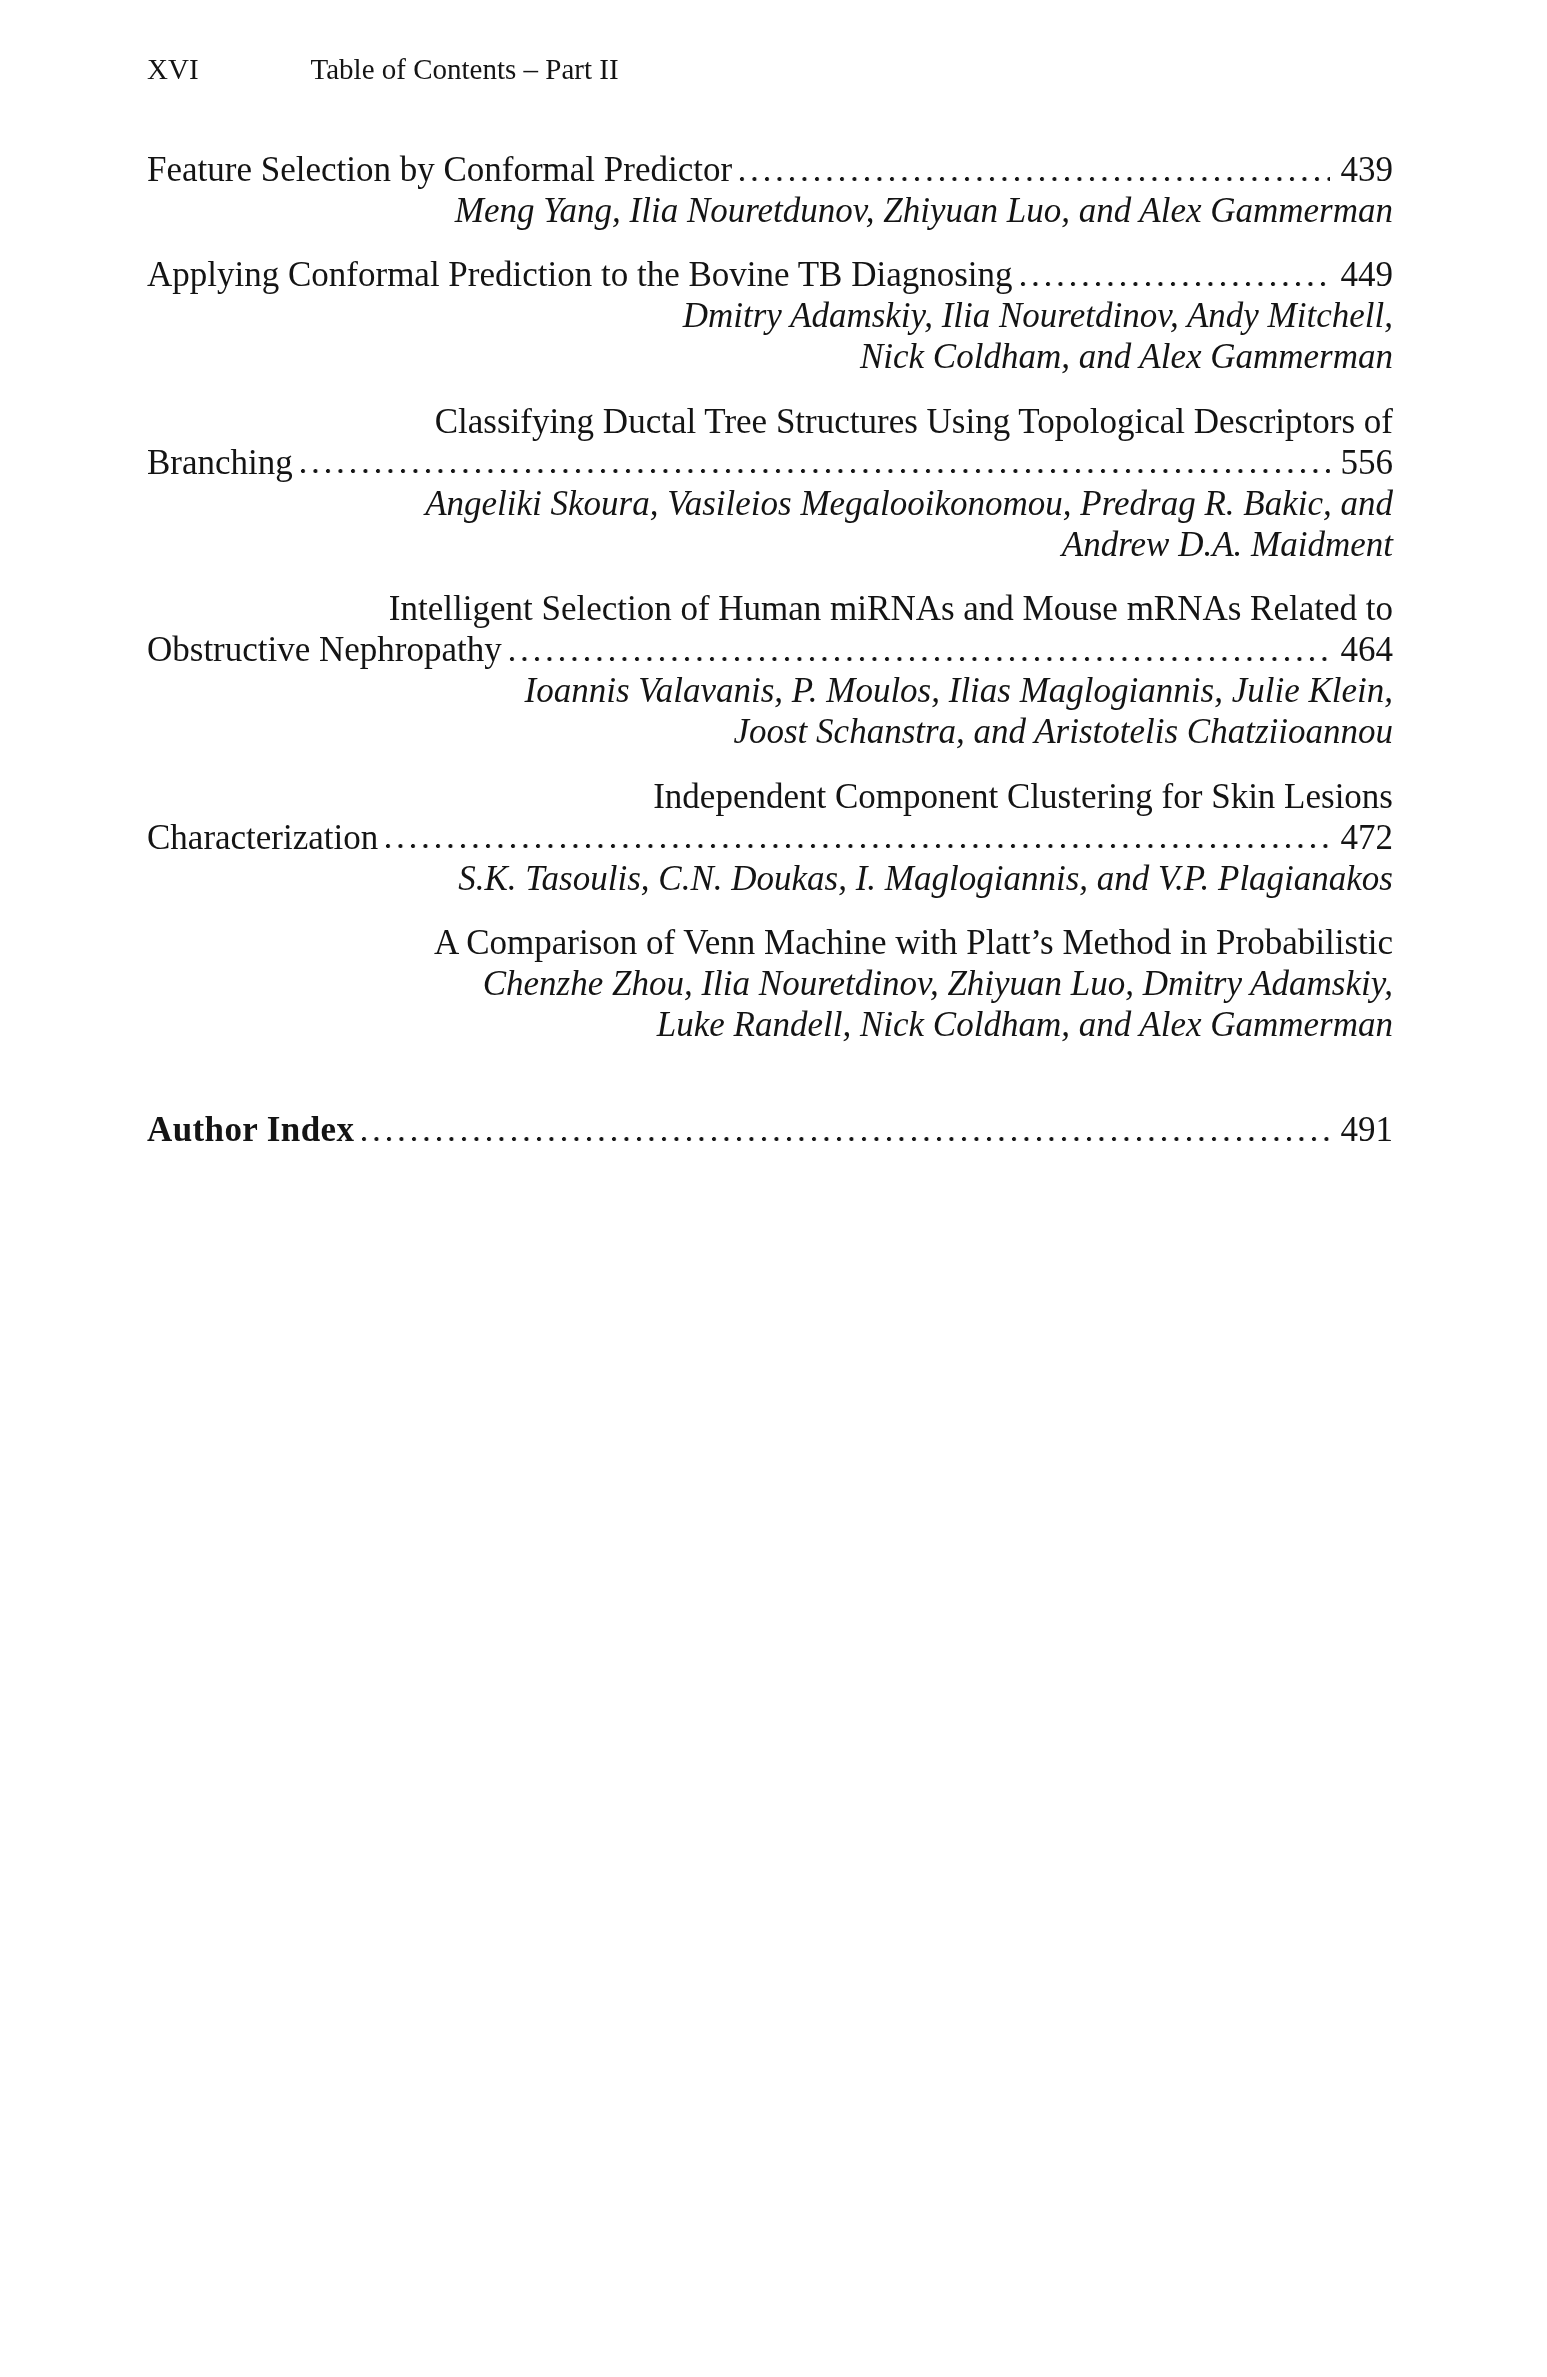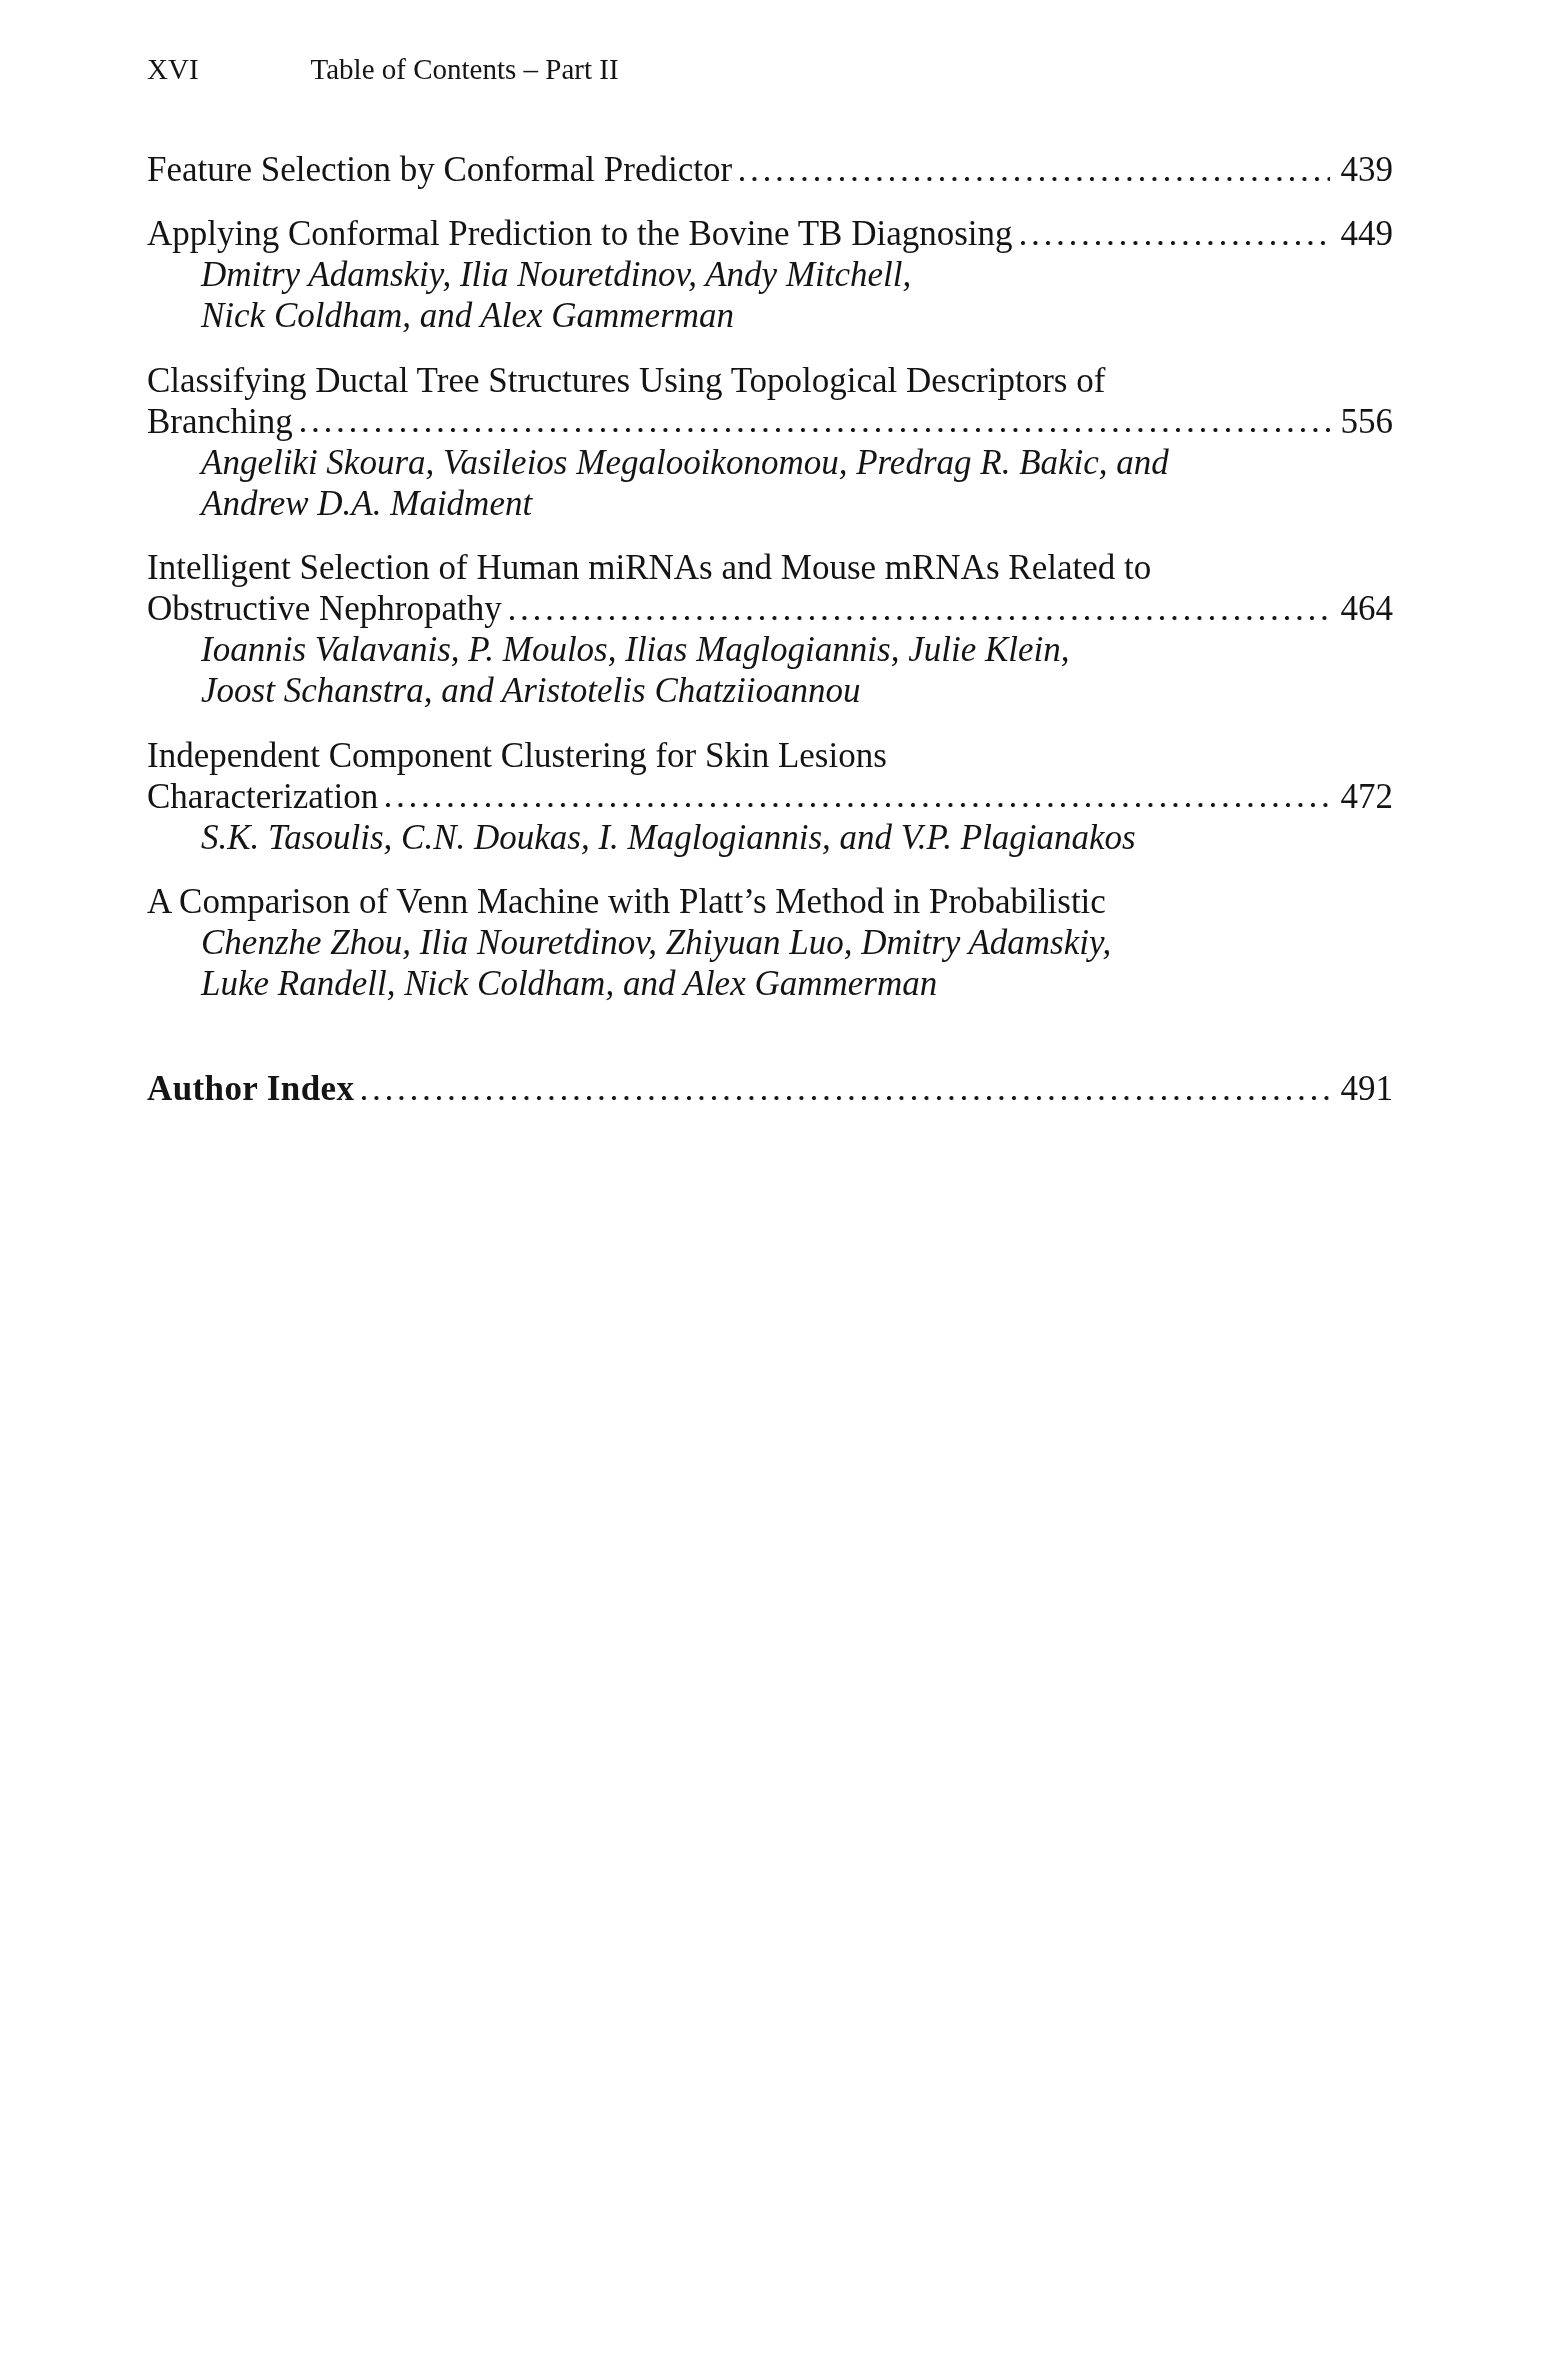--- a/index.html
+++ b/index.html
@@ -8,20 +8,21 @@
     width: 1547px;
     height: 2377px;
     font-family: "Liberation Serif", "DejaVu Serif", serif;
     color: #141414;
     overflow: hidden;
   }
   .page {
     width: 100%;
     height: 100%;
     padding: 50px 154px 0 147px;
+    text-align: right;
   }
   .running-head {
     display: flex;
     align-items: baseline;
     font-size: 29px;
     line-height: 38px;
     margin-bottom: 61px;
   }
   .running-title { margin-left: 112px; }
 
@@ -65,20 +66,21 @@
   </header>
 
   <section class="toc">
 
     <div class="entry">
       <div class="toc-line">
         <span class="t">Feature Selection by Conformal Predictor</span>
         <span class="leader"></span>
         <span class="pg">439</span>
       </div>
+      <div class="authors">Meng Yang, Ilia Nouretdunov, Zhiyuan Luo, and Alex Gammerman</div>
     </div>
 
     <div class="entry">
       <div class="toc-line">
         <span class="t">Applying Conformal Prediction to the Bovine TB Diagnosing</span>
         <span class="leader"></span>
         <span class="pg">449</span>
       </div>
       <div class="authors">Dmitry Adamskiy, Ilia Nouretdinov, Andy Mitchell,</div>
       <div class="authors">Nick Coldham, and Alex Gammerman</div>

